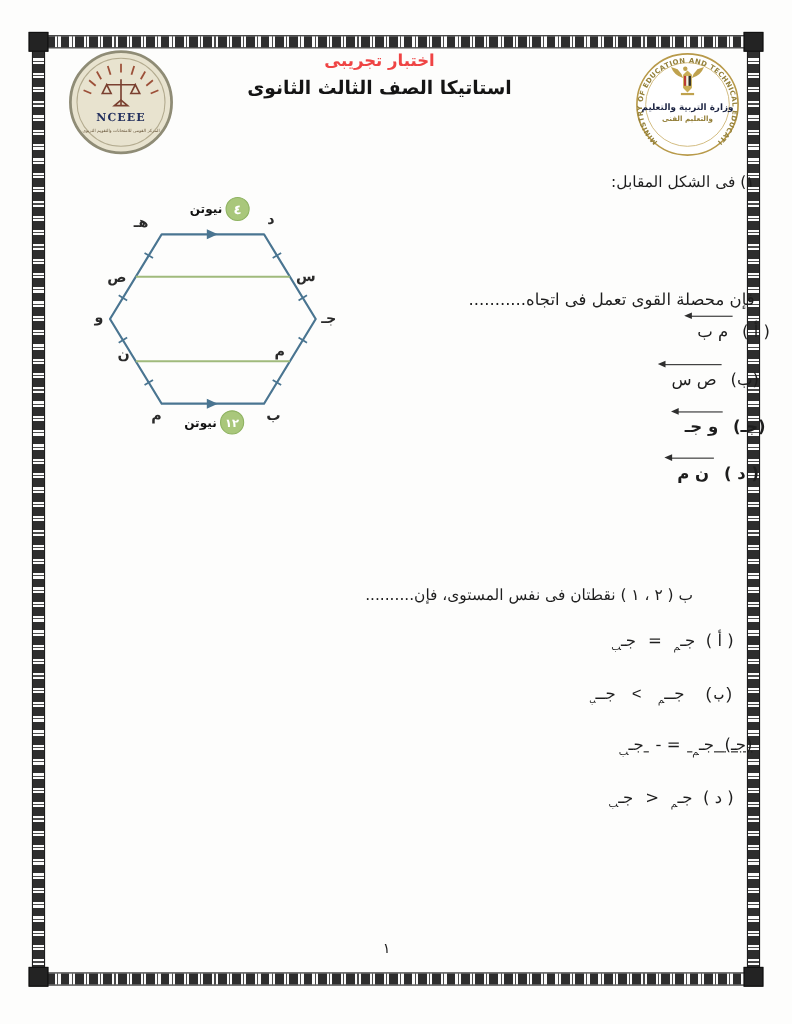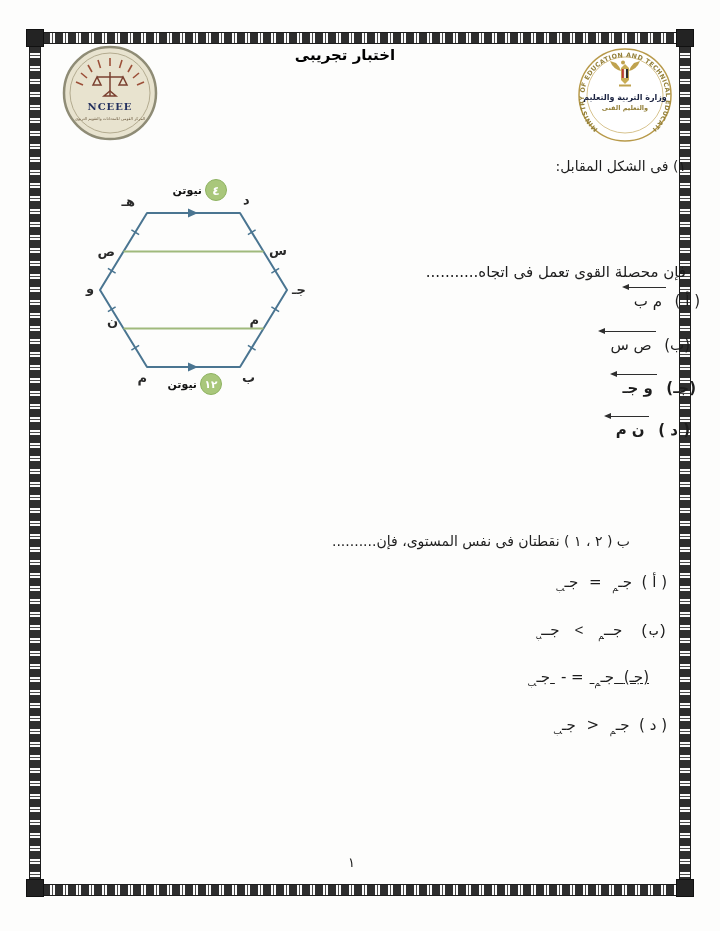--- a/index.html
+++ b/index.html
@@ -5,21 +5,21 @@
   html,body{margin:0;padding:0;background:#e9e9e9;}
   .page{position:relative;width:720px;height:931px;background:#fdfdfc;margin:0 auto;overflow:hidden;
         font-family:"DejaVu Sans",sans-serif;color:#1d1d1d;}
   
   .band{position:absolute;background:repeating-linear-gradient(90deg,#2e2e2e 0 8px,#fbfbfb 8px 10px,#4a4a4a 10px 11px,#fbfbfb 11px 13px);
         border-top:1.5px solid #1c1c1c;border-bottom:1.5px solid #1c1c1c;height:10px;}
   .band.v{background:repeating-linear-gradient(180deg,#2e2e2e 0 8px,#fbfbfb 8px 10px,#4a4a4a 10px 11px,#fbfbfb 11px 13px);
         border:none;border-left:1.5px solid #1c1c1c;border-right:1.5px solid #1c1c1c;width:10px;height:auto;}
   .corner{position:absolute;width:16px;height:16px;background:#232323;border:1px solid #111;}
   
-  .title1{position:absolute;top:46px;left:195px;width:300px;text-align:center;font-size:15px;font-weight:bold;color:#000000;}
+  .title1{position:absolute;top:46px;left:195px;width:300px;text-align:center;font-size:15px;font-weight:bold;color:#ef4444;}
   .title2{position:absolute;top:70px;left:165px;width:360px;text-align:center;font-size:17px;font-weight:bold;color:#141414;}
   .logo{position:absolute;}
   
   .line{position:absolute;direction:rtl;text-align:right;font-size:15px;white-space:nowrap;}
   
   .vec{position:relative;display:inline-block;padding:0 3px;}
   .vec::after{content:"";position:absolute;left:-4px;right:-1px;top:-5px;border-top:1.5px solid #2e2e2e;}
   .vec::before{content:"";position:absolute;left:-9px;top:-8.5px;width:0;height:0;
                border-top:3.5px solid transparent;border-bottom:3.5px solid transparent;border-right:7px solid #2e2e2e;}
   
@@ -64,20 +64,21 @@
       <line x1="35" y1="33" x2="61" y2="33"></line>
       <path d="M35 33 L31 41 L39 41 Z"></path>
       <path d="M61 33 L57 41 L65 41 Z"></path>
       <path d="M42 52 L54 52 L48 47 Z"></path>
     </g>
     <text x="48" y="66" text-anchor="middle" font-size="10" font-weight="bold" fill="#23305e" font-family="DejaVu Serif, serif" letter-spacing="1">NCEEE</text>
     <text x="48" y="76" text-anchor="middle" font-size="4" fill="#6b5a3f" direction="rtl">المركز القومى للامتحانات والتقويم التربوى</text>
   </svg>
 
   <div class="title1">اختبار تجريبى</div>
+  <div class="title2">استاتيكا الصف الثالث الثانوى</div>
 
   <svg class="logo" style="left:577px;top:44px;" width="97" height="105" viewBox="0 0 97 105">
     <circle cx="48" cy="51" r="46" fill="#ffffff" stroke="#b89a4a" stroke-width="1.5"></circle>
     <circle cx="48" cy="51" r="38" fill="none" stroke="#cdb472" stroke-width="0.8"></circle>
     <defs>
       <path id="ringpath" d="M 21 85 A 41 41 0 1 1 75 85"></path>
     </defs>
     <text font-size="6.3" fill="#94803a" font-weight="bold" letter-spacing="0.4">
       <textPath href="#ringpath">MINISTRY OF EDUCATION AND TECHNICAL EDUCATION</textPath>
     </text>
@@ -172,21 +173,21 @@
     <span class="jsym"><span>جـ</span><sub>م</sub></span>
     <span class="op">=</span>
     <span class="jsym"><span>جـ</span><sub>ب</sub></span>
   </div>
   <div class="line" style="top:621px;right:53px;font-family:Liberation Mono, monospace;">
     <span>(ب)</span>&nbsp;
     <span class="jsym"><span>جـ</span><sub>م</sub></span>
     <span class="op">&gt;</span>
     <span class="jsym"><span>جـ</span><sub>ب</sub></span>
   </div>
-  <div class="line" style="top:668px;right:71px;text-decoration:underline;">
+  <div class="line" style="top:668px;right:36px;text-decoration:underline;">
     <span>(جـ)</span>&nbsp;
     <span class="jsym"><span>جـ</span><sub>م</sub></span>
     <span class="op">= -</span>
     <span class="jsym"><span>جـ</span><sub>ب</sub></span>
   </div>
   <div class="line" style="top:716px;right:53px;">
     <span>( د )</span>&nbsp;
     <span class="jsym"><span>جـ</span><sub>م</sub></span>
     <span class="op">&lt;</span>
     <span class="jsym"><span>جـ</span><sub>ب</sub></span>

